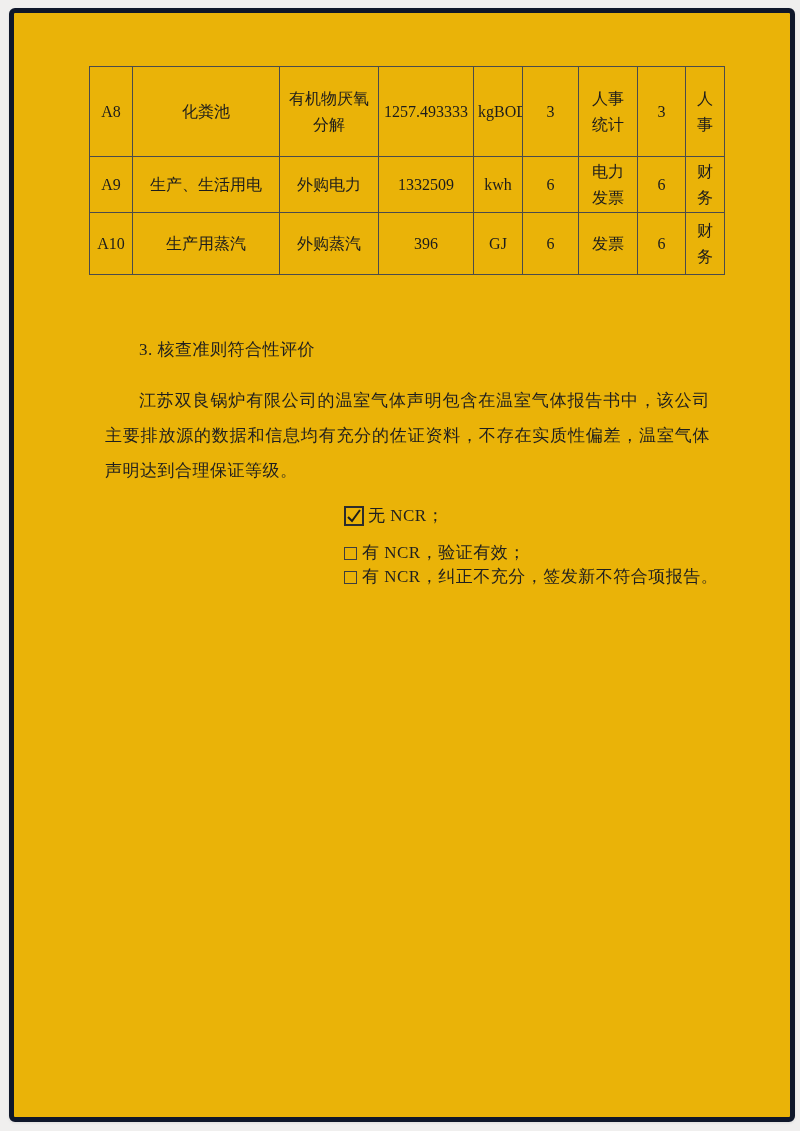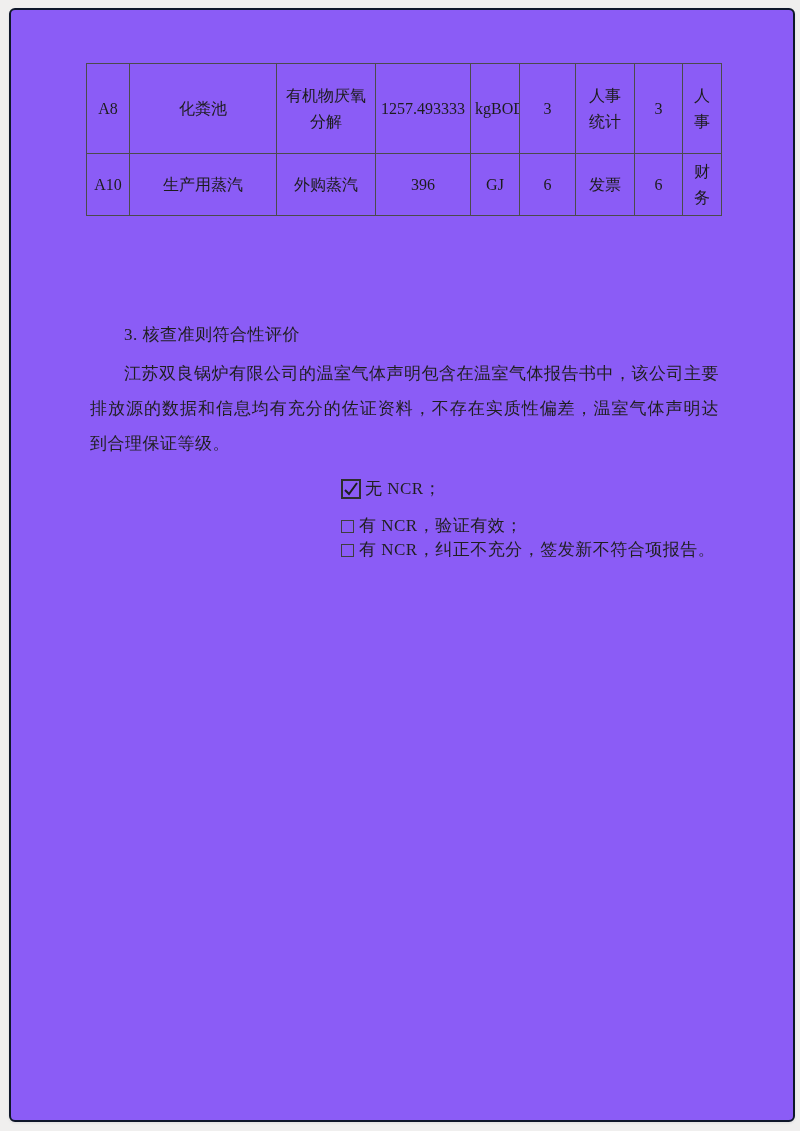--- a/index.html
+++ b/index.html
@@ -8,22 +8,22 @@
     background: #f0efee;
     position: relative;
     font-family: "Liberation Serif", "DejaVu Serif", serif;
     color: #1f1f1f;
     overflow: hidden;
   }
   .page {
     position: absolute;
     left: 9px; top: 8px;
     width: 786px; height: 1114px;
-    background: #8b5cf6;
-    border: 2px solid #0f172a;
+    background: #eab308;
+    border: 5px solid #0f172a;
     border-radius: 6px;
     box-shadow: 0 1px 3px rgba(0,0,0,0.08);
     box-sizing: border-box;
   }
   
   table.emission {
     position: absolute;
     left: 75px; top: 53px;
     width: 635px;
     border-collapse: collapse;
@@ -60,21 +60,21 @@
     position: absolute;
     left: 75px; top: 303px;
     width: 637px;
     font-size: 17px;
     line-height: 35px;
     text-align: justify;
   }
   .content .heading,
   .content p,
   .content .item {
-    margin: 4px;
+    margin: 16px;
     text-indent: 2em;
     font-weight: normal;
     font-size: 17px;
     letter-spacing: 0.5px;
   }
   
   .ncr {
     margin-left: 255px;
     margin-top: 16px;
     text-align: center;
@@ -130,20 +130,31 @@
         <td>A8</td>
         <td>化粪池</td>
         <td>有机物厌氧分解</td>
         <td class="num">1257.493333</td>
         <td class="num">kgBOD</td>
         <td>3</td>
         <td><span class="w2">人事统计</span></td>
         <td>3</td>
         <td><span class="w1">人事</span></td>
       </tr>
+      <tr class="r2">
+        <td>A9</td>
+        <td>生产、生活用电</td>
+        <td>外购电力</td>
+        <td class="num">1332509</td>
+        <td class="num">kwh</td>
+        <td>6</td>
+        <td><span class="w2">电力发票</span></td>
+        <td>6</td>
+        <td><span class="w1">财务</span></td>
+      </tr>
       <tr class="r3">
         <td>A10</td>
         <td>生产用蒸汽</td>
         <td>外购蒸汽</td>
         <td class="num">396</td>
         <td class="num">GJ</td>
         <td>6</td>
         <td><span class="w2">发票</span></td>
         <td>6</td>
         <td><span class="w1">财务</span></td>

